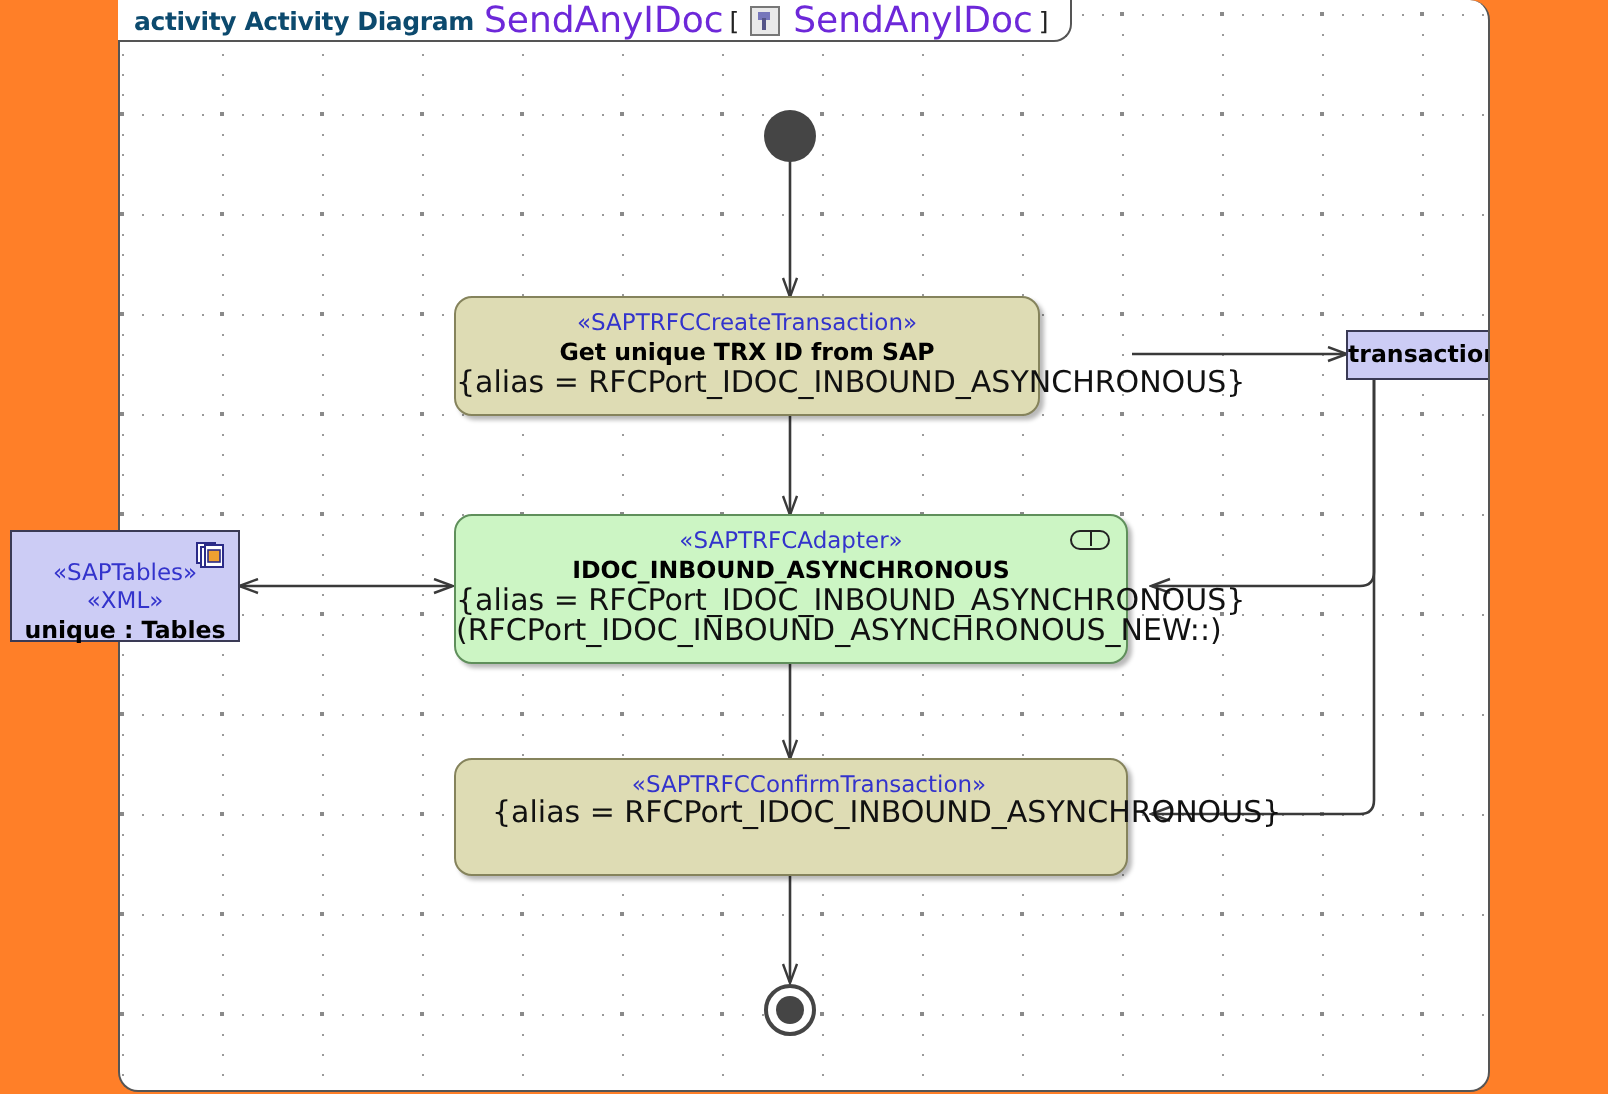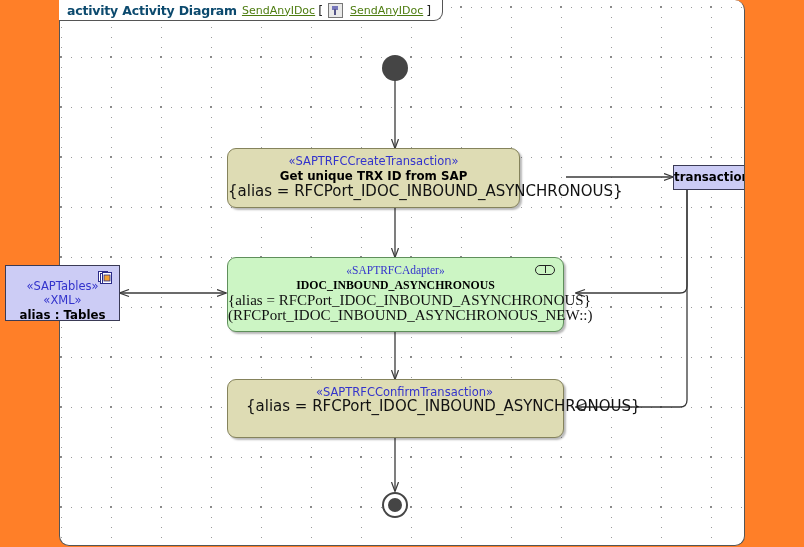--- a/index.html
+++ b/index.html
@@ -67,24 +67,23 @@
     box-sizing: border-box;
     z-index: 40;
   }
   #frame-title .kw {
     font-weight: bold;
     font-size: 12.5px;
     color: #0c4a6e;
     letter-spacing: -0.2px;
   }
   #frame-title .nm {
-    font-size: 11px;
-    color: #4d7c0f;
+    font-size: 18px;
+    color: #6d28d9;
     margin-left: 5px;
-    text-decoration: underline;
   }
   #frame-title .brk {
     font-size: 12.5px;
     color: #222;
     margin: 0 3px;
   }
   .mini-icon {
     display: inline-block;
     width: 13px;
     height: 13px;
@@ -123,21 +122,21 @@
     position: absolute;
     border: 1px solid #6f6f4f;
     border-radius: 9px;
     box-sizing: border-box;
     text-align: center;
     box-shadow: 2px 2px 2px rgba(0,0,0,0.28);
     padding-top: 5px;
     z-index: 20;
   }
   .action.khaki { background: #dedcb4; border-color: #85835c; }
-  .action.green { background: #ccf5c4; border-color: #5f8f5b; font-family: Liberation Serif, serif; }
+  .action.green { background: #ccf5c4; border-color: #5f8f5b; }
 
   .stereo {
     color: #3333cc;
     font-size: 11.5px;
     line-height: 14px;
     white-space: nowrap;
   }
   .nodename {
     color: #000;
     font-weight: bold;
@@ -297,21 +296,21 @@
 
 <div class="objnode" style="left:5px; top:265px; width:115px; height:56px; padding-top:13px; z-index:60;">
   <svg class="docs-icon" viewBox="0 0 15 14" width="15" height="14">
     <rect x="0.5" y="0.5" width="9" height="10" fill="#ffffff" stroke="#2b2b88" stroke-width="1"></rect>
     <rect x="2.5" y="2.5" width="9" height="10" fill="#ffffff" stroke="#2b2b88" stroke-width="1"></rect>
     <rect x="4.5" y="1.5" width="9" height="11" fill="#ffffff" stroke="#2b2b88" stroke-width="1"></rect>
     <rect x="6" y="4" width="6" height="6" fill="#f0a030" stroke="#2b2b88" stroke-width="0.8"></rect>
   </svg>
   <div class="ost">«SAPTables»</div>
   <div class="ost">«XML»</div>
-  <div class="oname">alias : Tables</div>
+  <div class="oname">unique : Tables</div>
 </div>
 
 <div id="frame-title">
   <span class="kw">activity Activity Diagram</span>
   <span class="nm">SendAnyIDoc</span>
   <span class="brk">[</span>
   <span class="mini-icon"></span>
   <span class="nm">SendAnyIDoc</span>
   <span class="brk">]</span>
 </div>

